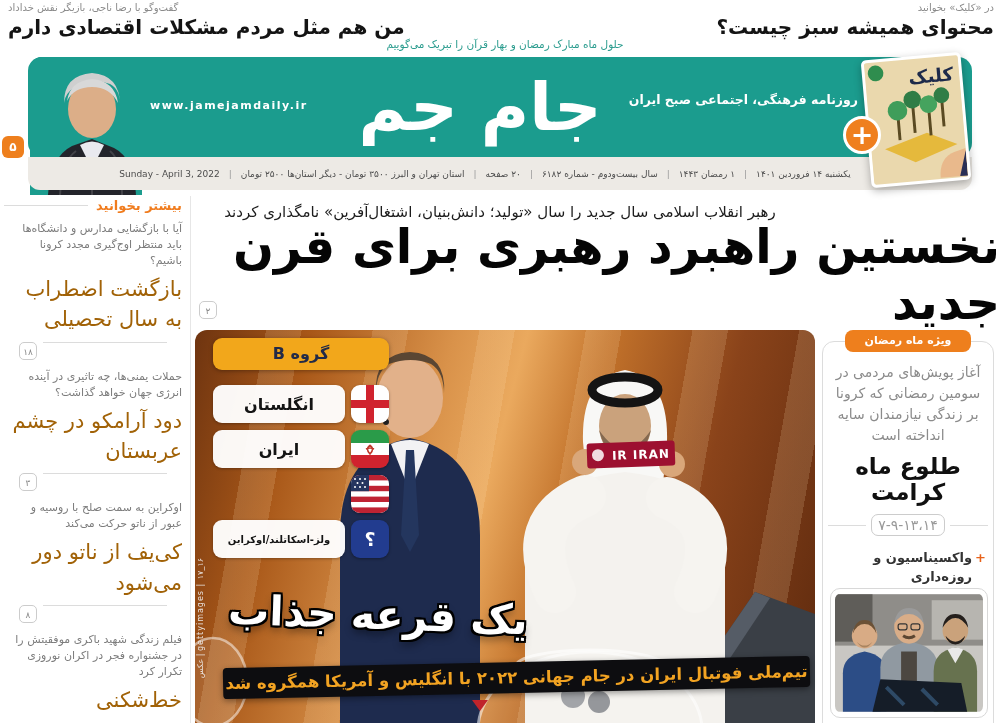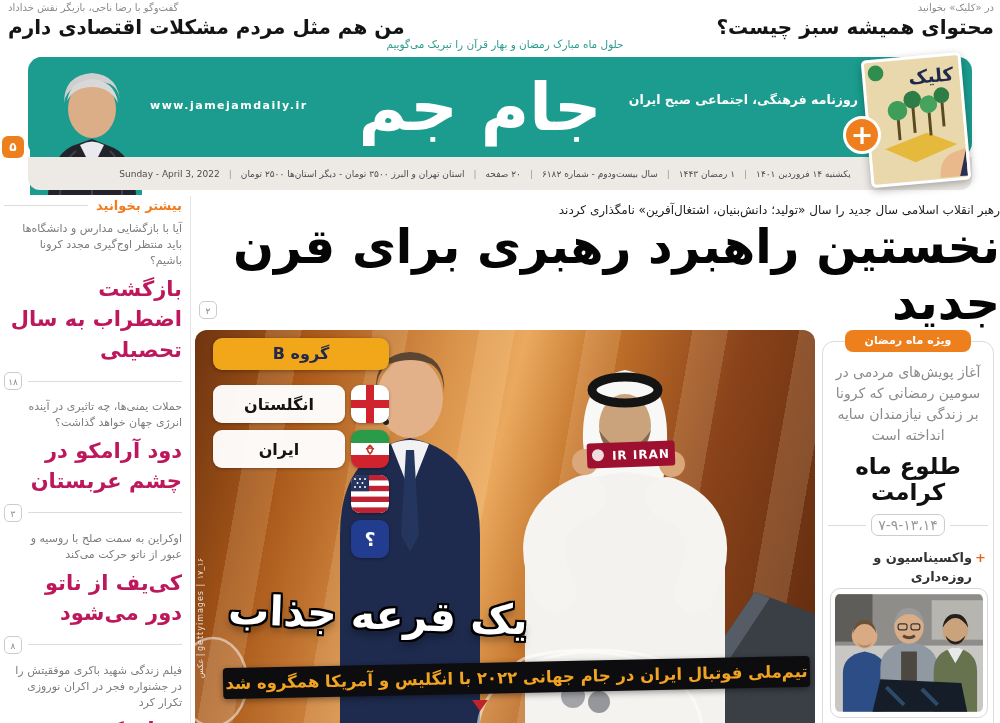--- a/index.html
+++ b/index.html
@@ -30,37 +30,37 @@
                color:#fff; font-size:27px; font-weight:bold; text-align:center; line-height:31px; z-index:5; }
 
   
   .datebar { left:28px; top:157px; width:944px; height:33px; background:#edeae5; border-radius:0 0 12px 12px;
              display:flex; direction:rtl; align-items:center; justify-content:center; gap:9px;
              padding:0 120px 0 90px; font-size:9px; color:#4c4c4c; white-space:nowrap; overflow:hidden; }
   .datebar .sep { color:#9a9a9a; }
   .date-en { direction:ltr; unicode-bidi:embed; }
 
   
-  .lead-kicker { left:0; top:203px; width:1000px; font-size:12px; color:#1c1c1c; direction:rtl; }
+  .lead-kicker { left:0; top:203px; width:1000px; text-align:center; font-size:15px; color:#1c1c1c; direction:rtl; }
   .lead-headline { left:190px; top:222px; width:810px; height:104px; display:flex; align-items:center; justify-content:center;
                    font-size:48px; font-weight:bold; color:#050505; direction:rtl; }
   .pagebadge { width:18px; height:18px; background:#fff; border:1px solid #ccc; border-radius:5px;
                color:#888; font-size:9px; text-align:center; line-height:18px; }
   .badge2 { left:199px; top:301px; }
 
   
   .vline { left:190px; top:196px; width:1px; height:527px; background:#e6e6e6; }
   .leftcol { left:4px; top:198px; width:178px; direction:rtl; }
   .readmore-row { display:flex; align-items:center; gap:8px; margin-bottom:8px; }
   .readmore-label { color:#f07c1e; font-size:13px; font-weight:bold; }
   .hline { flex:1; height:1px; background:#dcdcdc; }
   .article { text-align:right; padding-left:6px; }
   .art-kicker { font-size:11px; color:#7c7c7c; line-height:1.45; margin-bottom:5px; }
-  .art-headline { font-size:21px; font-weight:bold; color:#be185d; line-height:1.45; }
-  .art-sep { display:flex; direction:ltr; align-items:center; gap:6px; margin:7px 0 9px; }
+  .art-headline { font-size:21px; font-weight:normal; color:#a16207; line-height:1.45; }
+  .art-sep { display:flex; direction:ltr; gap:6px; margin:7px 15px 9px; }
 
   
   .photo { left:195px; top:330px; width:620px; height:393px; border-radius:12px 12px 0 0; overflow:hidden;
            background:
              linear-gradient(105deg, #6e3410 0%, #a85718 16%, #d9924a 36%, #eaa95e 46%, #c1712a 58%, #8a431a 76%, #5e2a0e 100%);
            z-index:1; }
   .beams { position:absolute; inset:0;
            background:repeating-linear-gradient(100deg, rgba(255,225,180,0) 0 70px, rgba(255,225,180,.16) 70px 105px); }
   .photo-svg { position:absolute; inset:0; }
 
@@ -295,20 +295,21 @@
               <circle cx="11.5" cy="8" r="1"></circle>
               <circle cx="4" cy="12" r="1"></circle>
               <circle cx="9" cy="12" r="1"></circle>
               <circle cx="14" cy="12" r="1"></circle>
             </g>
           </svg>
       </div>
     </div>
     <div class="team-row">
       <div class="flagbox flag-unknown">؟</div>
+      <div class="teamname small">ولز-اسکاتلند/اوکراین</div>
     </div>
   </div>
 
   <div class="abs caption-title">یک قرعه جذاب</div>
   <div class="abs caption-strip">تیم‌ملی فوتبال ایران در جام جهانی ۲۰۲۲ با انگلیس و آمریکا همگروه شد</div>
   <div class="abs photo-credit">عکس | gettyimages | ۱۷_۱۶</div>
   <div class="abs red-tri"></div>
 
   <div class="abs rbox"></div>
   <div class="abs rbadge">ویژه ماه رمضان</div>

